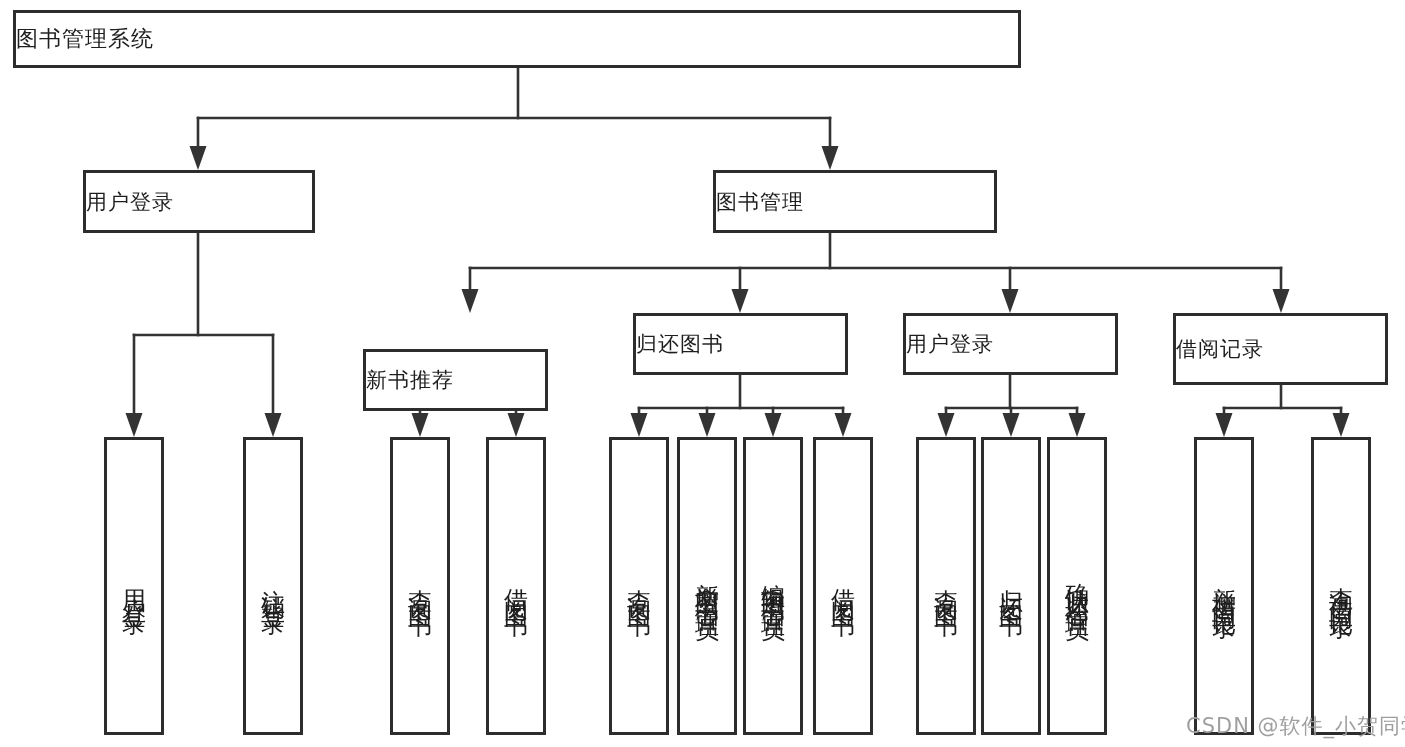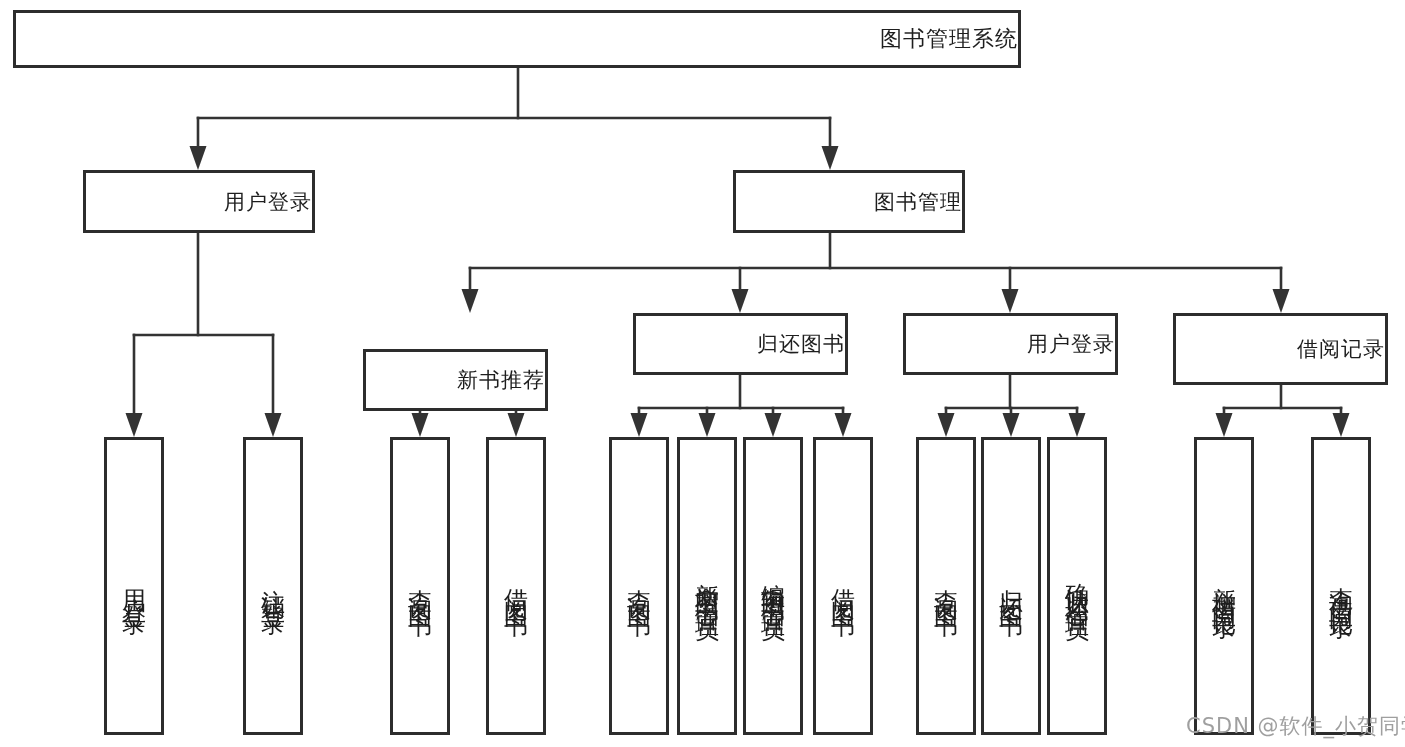--- a/index.html
+++ b/index.html
@@ -16,21 +16,21 @@
     left: 0; top: 0;
     z-index: 1;
   }
   .node {
     position: absolute;
     box-sizing: border-box;
     border: 3px solid #2d2d2d;
     background: #ffffff;
     display: flex;
     align-items: center;
-    justify-content: flex-end;
+    justify-content: flex-start;
     z-index: 2;
   }
   .node span {
     color: #1e1e1e;
     font-size: 21px;
     letter-spacing: 1px;
     white-space: nowrap;
   }
   .node.root span { font-size: 22px; }
   .leaf {
@@ -127,21 +127,21 @@
       <polygon points="1332.5,413 1349.5,413 1341,437" fill="#333333"></polygon>
     </svg>
 
   <div class="node root" style="left:13px; top:10px; width:1008px; height:58px;">
     <span>图书管理系统</span>
   </div>
 
   <div class="node" style="left:83px; top:170px; width:232px; height:63px;">
     <span>用户登录</span>
   </div>
-  <div class="node" style="left:713px; top:170px; width:232px; height:63px;margin-left:20px;">
+  <div class="node" style="left:713px; top:170px; width:284px; height:63px;">
     <span>图书管理</span>
   </div>
 
   <div class="node" style="left:363px; top:313px; width:185px; height:62px;margin-top:36px;">
     <span>新书推荐</span>
   </div>
   <div class="node" style="left:633px; top:313px; width:215px; height:62px;">
     <span>归还图书</span>
   </div>
   <div class="node" style="left:903px; top:313px; width:215px; height:62px;">

